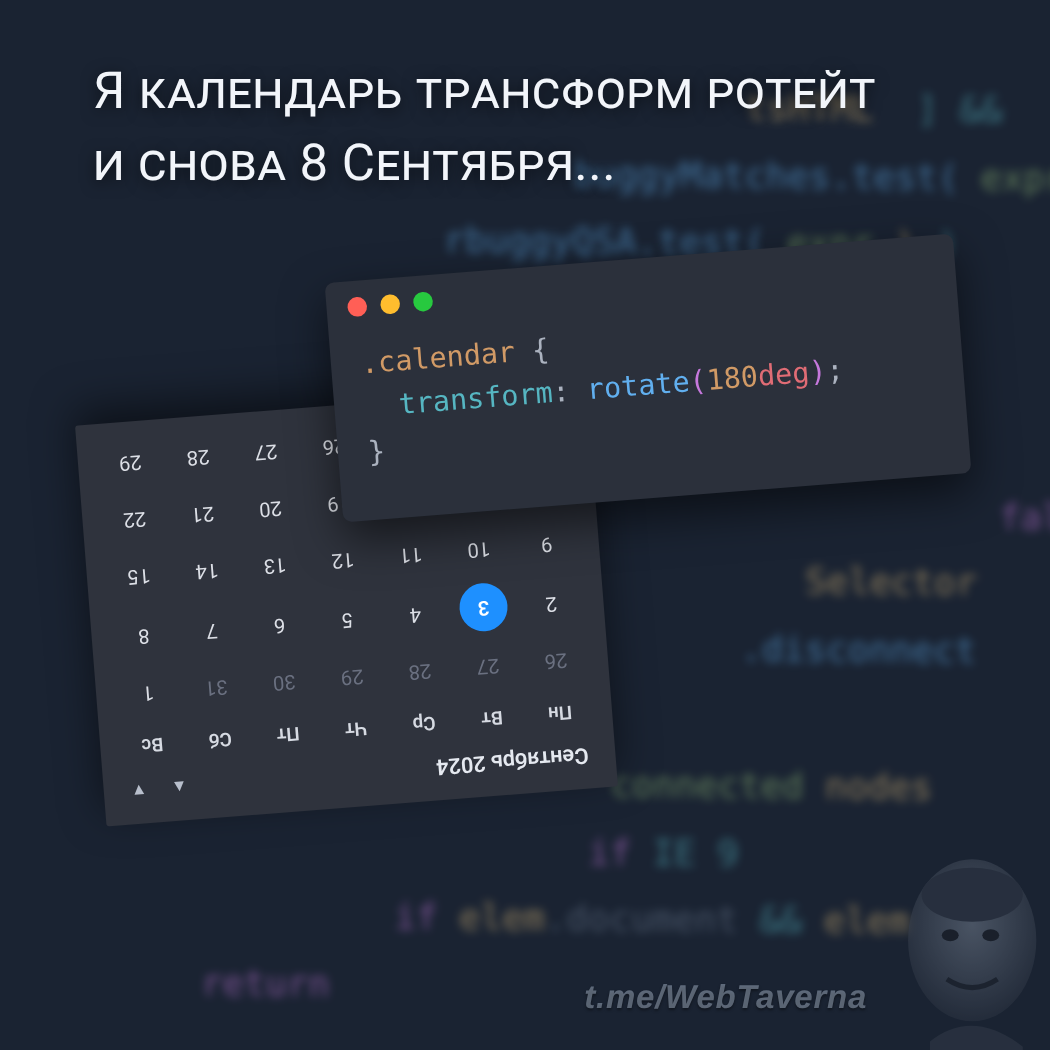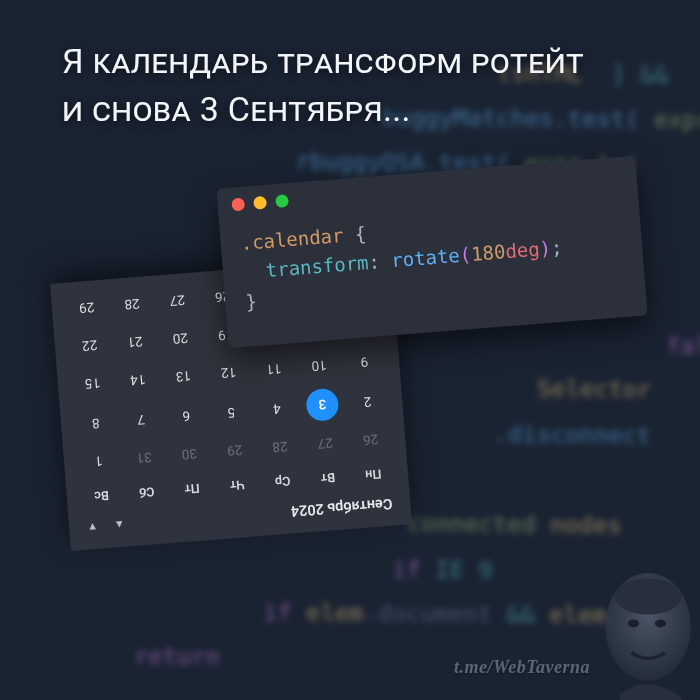--- a/index.html
+++ b/index.html
@@ -104,23 +104,23 @@
   .day { font-size:13.5px; padding:7px 0; color:#dcdfe6; position:relative; }
   .day.other { color:#6a7080; }
   .day.sel span {
     display:inline-flex; align-items:center; justify-content:center;
     width:32px; height:32px; border-radius:50%;
     background:#1e90ff; color:#fff; font-weight:600;
     margin:-7px 0;
   }
 
   .watermark {
-    position:absolute; bottom:22px; right:110px;
-    font-family: Liberation Serif, serif;
-    font-size:18px; font-style:italic; font-weight:600;
+    position:absolute; bottom:22px; right:122px;
+    font-family: Liberation Sans, sans-serif;
+    font-size:22px; font-style:italic; font-weight:600;
     color:rgba(180,195,215,0.45);
     letter-spacing:0.5px;
     text-shadow:0 1px 2px rgba(0,0,0,0.4);
   }
   .face {
     position:absolute; bottom:0; right:0;
     width:115px; height:135px;
     opacity:0.6;
     pointer-events:none;
   }
@@ -140,21 +140,21 @@
                                    <span class="fn">.disconnect</span>
 
                              <span class="str">connected</span> <span class="p">nodes</span>
                             <span class="kw">if</span> <span class="op">IE 9</span>
                    <span class="kw">if</span> <span class="p">elem</span>.document <span class="op">&amp;&amp;</span> <span class="p">elem</span>
           <span class="kw">return</span> 
 </div>
 
 <div class="caption">
   <span>Я календарь трансформ ротейт</span><br>
-  <span>и снова 3 Сентября...</span>
+  <span>и снова 8 Сентября...</span>
 </div>
 
 <div class="editor">
   <div class="titlebar">
     <div class="dot r"></div>
     <div class="dot y"></div>
     <div class="dot g"></div>
   </div>
   <div class="code">
     <div>

